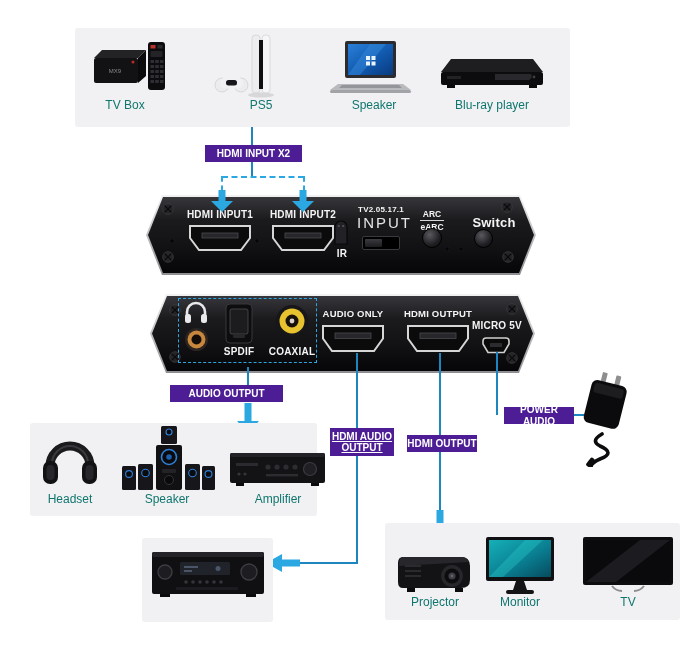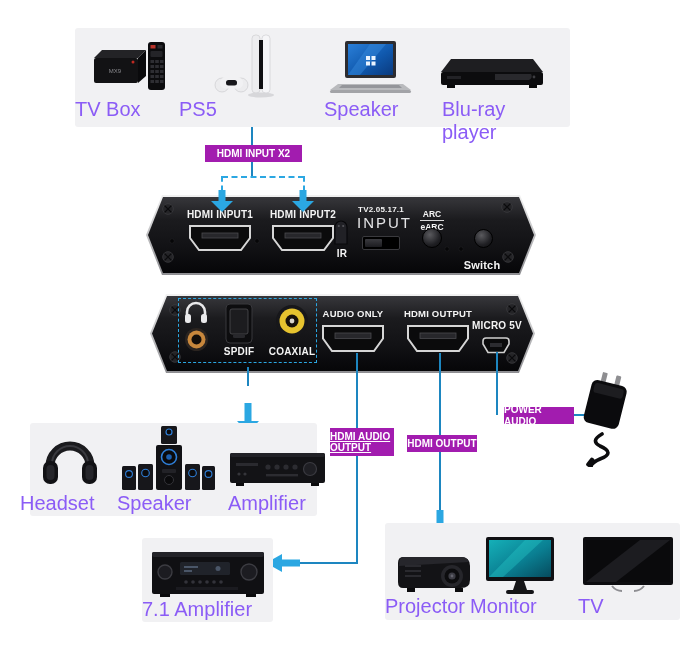--- a/index.html
+++ b/index.html
@@ -1,22 +1,22 @@
 <!DOCTYPE html>
 <html><head>
 <meta charset="utf-8">
 <style>
   html,body{margin:0;padding:0;background:#fff;}
   #canvas{position:relative;width:700px;height:650px;background:#ffffff;overflow:hidden;
           font-family:"Liberation Sans","DejaVu Sans",sans-serif;}
   .abs{position:absolute;}
   .grpbox{position:absolute;background:#f1f1f3;border-radius:3px;}
-  .devlabel{position:absolute;font-size:20px;color:#8b5cf6;}
-  .tag{position:absolute;background:#a21caf;color:#fff;font-weight:bold;font-size:10px;
-       display:flex;align-items:center;justify-content:center;line-height:1.15;}
+  .devlabel{position:absolute;font-size:12px;color:#0f766e;text-align:center;}
+  .tag{position:absolute;background:#4c1d95;color:#fff;font-weight:bold;font-size:10px;
+       display:flex;align-items:center;justify-content:center;text-align:center;line-height:1.15;}
   .vline{position:absolute;width:2px;background:#1d86c0;}
   .hline{position:absolute;height:2px;background:#1d86c0;}
   .dashv{position:absolute;width:0;border-left:2px dashed #2ba7e2;}
   .dashh{position:absolute;height:0;border-top:2px dashed #2ba7e2;}
   .device{position:absolute;}
   .rim{position:absolute;inset:0;background:linear-gradient(180deg,#f2f2f2,#8e8e92);
        clip-path:polygon(16px 0,calc(100% - 16px) 0,100% 50%,calc(100% - 16px) 100%,16px 100%,0 50%);}
   .face{position:absolute;inset:2px;background:linear-gradient(180deg,#37373b 0%,#1b1b1e 30%,#121215 65%,#060608 100%);
         clip-path:polygon(15px 0,calc(100% - 15px) 0,100% 50%,calc(100% - 15px) 100%,15px 100%,0 50%);}
   .ptext{position:absolute;color:#f4f4f4;font-weight:bold;font-size:10px;text-align:center;
@@ -71,21 +71,21 @@
       <rect x="40" y="3" width="8" height="58" rx="3.5" fill="#ededef" stroke="#c9c9cc" stroke-width="0.6"></rect>
       <rect x="50" y="3" width="8" height="58" rx="3.5" fill="#f6f6f8" stroke="#c9c9cc" stroke-width="0.6"></rect>
       <rect x="47" y="8" width="4" height="49" fill="#101013"></rect>
       <ellipse cx="49" cy="63" rx="13" ry="2.6" fill="#d7d7da"></ellipse>
       <circle cx="10" cy="53" r="7" fill="#ececee" stroke="#c6c6c9" stroke-width="0.6"></circle>
       <circle cx="29" cy="53" r="7" fill="#ececee" stroke="#c6c6c9" stroke-width="0.6"></circle>
       <rect x="8" y="45.5" width="23" height="11" rx="5" fill="#f1f1f3"></rect>
       <rect x="14" y="48" width="11" height="5.5" rx="2.5" fill="#17171b"></rect>
     </svg>
   </div>
-  <div class="devlabel" style="left:179px;top:98px;width:100px;">PS5</div>
+  <div class="devlabel" style="left:211px;top:98px;width:100px;">PS5</div>
 
   <div class="abs" style="left:328px;top:38px;">
     <svg width="84" height="58">
       <defs>
         <linearGradient id="winGrad" x1="0" y1="0" x2="1" y2="1">
           <stop offset="0" stop-color="#2a7fd8"></stop>
             <stop offset="0.55" stop-color="#1059ae"></stop>
             <stop offset="1" stop-color="#0a3a7e"></stop>
         </linearGradient>
       </defs>
@@ -174,21 +174,21 @@
     </div>
 
     <div class="abs" style="left:265px;top:8px;width:42px;text-align:center;">
       <span style="display:inline-block;color:#f4f4f4;font-weight:bold;font-size:8.5px;border-bottom:1px solid #d8d8d8;padding:0 3px 1px;">ARC</span>
       <span style="display:block;color:#f4f4f4;font-weight:bold;font-size:8.5px;margin-top:1px;">eARC</span>
     </div>
     <div class="round-btn" style="left:276px;top:33px;width:18px;height:18px;"></div>
     <div class="leddot" style="left:299px;top:52px;"></div>
     <div class="leddot" style="left:313px;top:52px;"></div>
 
-    <div class="ptext" style="left:306px;top:20px;width:60px;font-size:11px;margin-top:44px;">Switch</div>
+    <div class="ptext" style="left:318px;top:20px;width:60px;font-size:13px;">Switch</div>
     <div class="round-btn" style="left:328px;top:34px;width:17px;height:17px;"></div>
   </div>
 
   <svg class="abs" style="left:211px;top:190px;" width="22" height="22">
     <rect class="arr" x="7.5" y="0" width="7" height="11"></rect>
       <polygon class="arr" points="0,11 22,11 11,22"></polygon>
   </svg>
   <svg class="abs" style="left:292px;top:190px;" width="22" height="22">
     <rect class="arr" x="7.5" y="0" width="7" height="11"></rect>
       <polygon class="arr" points="0,11 22,11 11,22"></polygon>
@@ -256,20 +256,21 @@
     </svg>
 
     <div class="ptext" style="left:307px;top:26px;width:80px;">MICRO 5V</div>
     <svg class="abs" style="left:331px;top:43px;" width="30" height="17">
       <path d="M5,1 h20 q3,0 3,3 v3 l-5,8.5 h-16 l-5,-8.5 v-3 q0,-3 3,-3 z" fill="#0a0a0b" stroke="#cfcfcf" stroke-width="1.6"></path>
       <rect x="9" y="6" width="12" height="4" fill="#2c2c30"></rect>
     </svg>
   </div>
 
   <div class="vline" style="left:247px;top:367px;height:19px;"></div>
+  <div class="tag" style="left:170px;top:385px;width:113px;height:17px;">AUDIO OUTPUT</div>
   <svg class="abs" style="left:237px;top:403px;" width="22" height="30">
     <rect class="arr" x="7.5" y="0" width="7" height="18"></rect>
       <polygon class="arr" points="0,18 22,18 11,30"></polygon>
   </svg>
 
   <div class="vline" style="left:356px;top:353px;height:210px;"></div>
   <div class="hline" style="left:296px;top:562px;width:62px;"></div>
   <svg class="abs" style="left:266px;top:553px;" width="34" height="20">
     <polygon class="arr" points="0,10 16,1 16,19"></polygon>
       <rect class="arr" x="16" y="6.5" width="18" height="7"></rect>
@@ -375,21 +376,20 @@
           <circle cx="48" cy="32" r="1.8"></circle>
         <circle cx="55" cy="32" r="1.8"></circle>
           <circle cx="62" cy="32" r="1.8"></circle>
           <circle cx="69" cy="32" r="1.8"></circle>
       </g>
       <rect x="24" y="37" width="62" height="3" fill="#1b1b20"></rect>
       <rect x="8" y="44" width="10" height="3" fill="#0a0a0c"></rect>
         <rect x="94" y="44" width="10" height="3" fill="#0a0a0c"></rect>
     </svg>
   </div>
-  <div class="devlabel" style="left:142px;top:598px;width:131px;">7.1 Amplifier</div>
 
   <div class="grpbox" style="left:385px;top:523px;width:295px;height:97px;"></div>
 
   <div class="abs" style="left:395px;top:545px;">
     <svg width="80" height="52">
       <path d="M8,12 h58 q9,0 9,9 v14 q0,8 -9,8 h-58 q-5,0 -5,-6 v-19 q0,-6 5,-6 z" fill="#131316"></path>
       <path d="M8,12 h58 q6,0 8,5 l-70,4 q0,-9 4,-9 z" fill="#26262b"></path>
       <circle cx="57" cy="31" r="11" fill="#26262b"></circle>
       <circle cx="57" cy="31" r="7.5" fill="#0c0c0e"></circle>
       <circle cx="57" cy="31" r="3.6" fill="#3c3c44"></circle>

